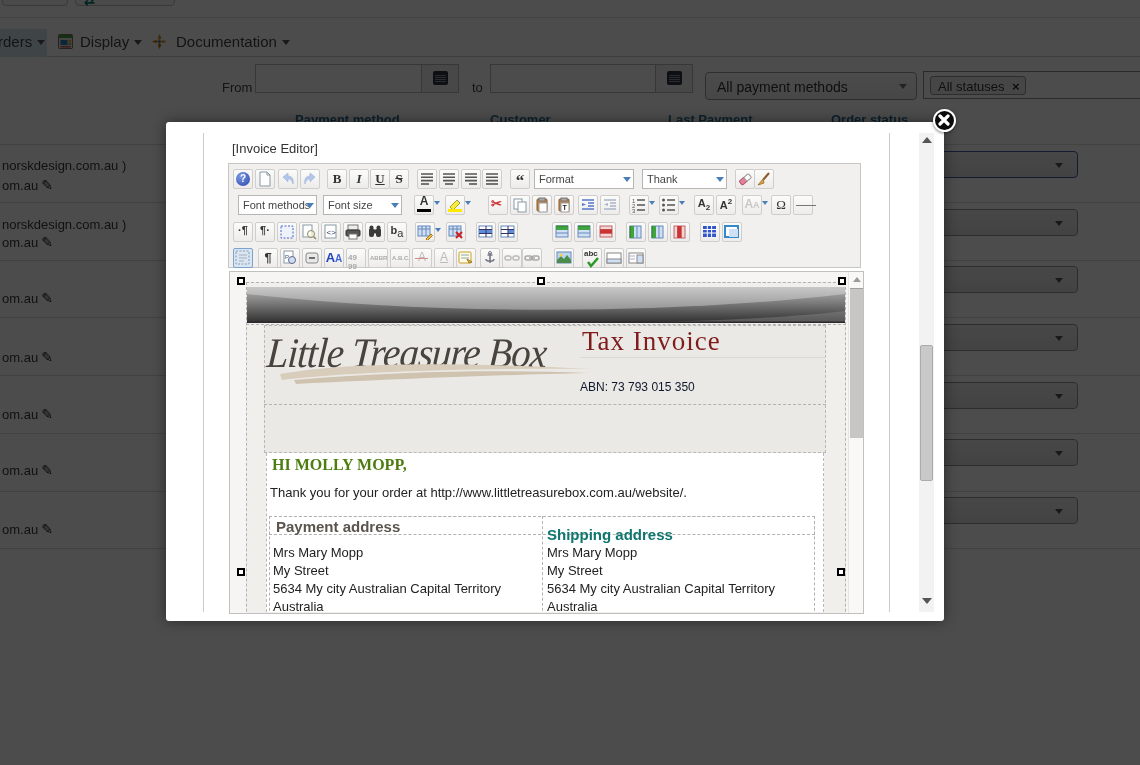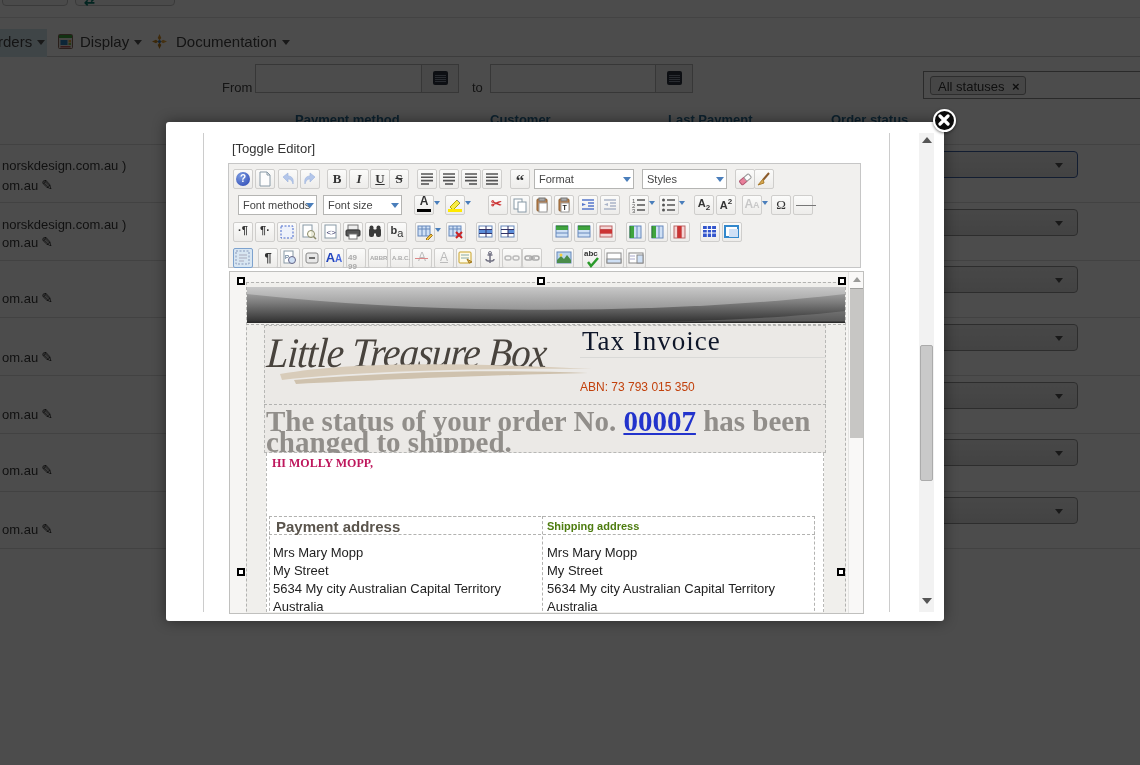--- a/index.html
+++ b/index.html
@@ -93,20 +93,24 @@
       <div class="calbtn">
         <div class="calico"></div>
       </div>
     </div>
   <span class="flabel" style="left:472px">to</span>
   <div class="dinput" style="left:490px;width:203px">
       <div class="calbtn">
         <div class="calico"></div>
       </div>
     </div>
+  <div id="payselect">
+      <span style="position:absolute;left:11px;top:6px;font-size:14px;color:#333">All payment methods</span>
+    <span style="position:absolute;right:9px;top:11px;width:0;height:0;border-left:4px solid transparent;border-right:4px solid transparent;border-top:5px solid #777"></span>
+    </div>
   <div id="statusbox">
       <div id="statustag">All statuses <b style="margin-left:4px">×</b></div>
     </div>
   <span class="thead" style="left:295px">Payment method</span>
   <span class="thead" style="left:490px">Customer</span>
   <span class="thead" style="left:668px">Last Payment</span>
   <span class="thead" style="left:831px">Order status</span>
   <div class="rowline" style="top:144px"></div>
 <div class="rowline" style="top:202px"></div>
 <div class="rowline" style="top:260px"></div>
@@ -128,21 +132,21 @@
 <div class="rowsel" style="left:900px;top:209px"></div>
 <div class="rowsel" style="left:900px;top:266px"></div>
 <div class="rowsel" style="left:900px;top:324px"></div>
 <div class="rowsel" style="left:900px;top:382px"></div>
 <div class="rowsel" style="left:900px;top:439px"></div>
 <div class="rowsel" style="left:900px;top:497px"></div>
   <div id="dim"></div>
   <div id="modal">
     <div id="panelL"></div>
       <div id="panelR"></div>
-    <div id="toggleed">[Toggle Editor]</div>
+    <div id="toggleed">[Invoice Editor]</div>
     <div id="mscroll">
       <span class="sarrow" style="top:4px;border-bottom:6px solid #555"></span>
       <span class="sarrow" style="top:465px;border-top:6px solid #555"></span>
       <div id="mthumb"></div>
     </div>
     <div id="toolbar">
 <span class="tbtn" style="left:4px;top:5px">
           <span class="ic" style="left:2px;top:2px;width:14px;height:14px;border-radius:50%;background:radial-gradient(circle at 35% 30%,#7b9be0,#2944b2);color:#fff;font-size:10px;font-weight:bold;text-align:center;line-height:14px">?</span>
         </span>
 <span class="tbtn" style="left:26px;top:5px">
@@ -198,21 +202,21 @@
           </svg>
         </span>
 <span class="tbtn" style="left:281px;top:5px">
           <span class="ic lt" style="font-family:'Liberation Serif',serif;font-weight:bold;font-size:17px;top:1px">“</span>
         </span>
 <span class="tsel" style="left:305px;top:5px;width:100px">
           <span class="tsellab">Format</span>
           <span class="tselarr"></span>
         </span>
 <span class="tsel" style="left:413px;top:5px;width:85px">
-          <span class="tsellab">Styles</span>
+          <span class="tsellab">Thank</span>
           <span class="tselarr"></span>
         </span>
 <span class="tbtn" style="left:506px;top:5px">
           <svg width="16" height="16" viewBox="0 0 16 16">
             <g transform="rotate(-40 8 8)">
               <rect x="2" y="6" width="7" height="5" rx="1" fill="#e87f9a" stroke="#b05570"></rect>
               <rect x="8" y="6" width="6" height="5" rx="1" fill="#fdfdfd" stroke="#999"></rect>
             </g>
           </svg>
         </span>
@@ -563,32 +567,32 @@
 <div class="handle" style="left:309px;top:5px"></div>
 <div class="handle" style="left:610px;top:5px"></div>
 <div class="handle" style="left:9px;top:296px"></div>
 <div class="handle" style="left:609px;top:296px"></div>
 <div id="graycell"></div>
 <div class="ser" style="position:absolute;left:39px;top:58px;font-size:39px;letter-spacing:-1px;font-style:italic;color:#48433d;white-space:nowrap;transform:skewX(-4deg) scaleY(1.08)">Little Treasure Box</div>
 <svg style="position:absolute;left:52px;top:88px" width="312" height="26" viewBox="0 0 312 26">
  <path d="M0 14 C70 2 170 2 312 9 C190 8 70 12 2 20 Z" fill="#d8ccba"></path>
  <path d="M14 20 C130 10 230 10 308 13 C210 15 100 20 16 24 Z" fill="#cfc2ae"></path>
 </svg>
-<div class="ser" style="position:absolute;left:354px;top:54px;font-size:27px;letter-spacing:1px;color:#0f172a">Tax Invoice</div>
+<div class="ser" style="position:absolute;left:354px;top:54px;font-size:27px;letter-spacing:1px;color:#7f1d1d">Tax Invoice</div>
 <div style="position:absolute;left:352px;top:85px;width:246px;height:1px;background:#d9d9d7"></div>
-<div style="position:absolute;left:352px;top:108px;font-size:12px;color:#c2410c">ABN: 73 793 015 350</div>
+<div style="position:absolute;left:352px;top:108px;font-size:12px;color:#0f172a">ABN: 73 793 015 350</div>
 <div class="dashed" style="left:36px;top:132px;width:562px;height:0;border-width:1px 0 0 0"></div>
-<div class="ser" style="position:absolute;left:38px;top:139px;width:575px;font-size:29px;line-height:21px;font-weight:bold;color:#918e8a">The status of your order No. <a style="color:#2233cc;text-decoration:underline">00007</a> has been changed to shipped.</div>
 <div id="whitecell"></div>
-<div class="ser" style="position:absolute;left:44px;top:184px;font-size:12px;font-weight:bold;color:#be185d">HI MOLLY MOPP,</div>
+<div class="ser" style="position:absolute;left:44px;top:184px;font-size:16px;font-weight:bold;color:#4d7c0f">HI MOLLY MOPP,</div>
+<div style="position:absolute;left:42px;top:213px;font-size:13px;color:#222">Thank you for your order at http://www.littletreasurebox.com.au/website/.</div>
 <div class="dashed" style="left:41px;top:244px;width:546px;height:100px"></div>
 <div class="dashed" style="left:41px;top:244px;width:546px;height:19px"></div>
 <div class="dashed" style="left:314px;top:244px;width:0;height:100px;border-width:0 0 0 1px"></div>
 <div style="position:absolute;left:48px;top:246px;font-size:15px;font-weight:bold;color:#5a544c">Payment address</div>
-<div style="position:absolute;left:319px;top:248px;font-size:11px;font-weight:bold;color:#4d7c0f">Shipping address</div>
+<div style="position:absolute;left:319px;top:254px;font-size:15px;font-weight:bold;color:#0f766e">Shipping address</div>
 <div style="position:absolute;left:45px;top:272px;font-size:13px;color:#222;line-height:18px">Mrs Mary Mopp<br>My Street<br>5634 My city Australian Capital Territory<br>Australia</div>
 <div style="position:absolute;left:319px;top:272px;font-size:13px;color:#222;line-height:18px">Mrs Mary Mopp<br>My Street<br>5634 My city Australian Capital Territory<br>Australia</div>
 
     </div>
       <div id="escroll">
         <span class="sarrow" style="top:5px;left:3.5px;border-left:4px solid transparent;border-right:4px solid transparent;border-bottom:5px solid #9a9a98"></span>
         <div id="ethumb"></div>
       </div>
     </div>
   </div>

